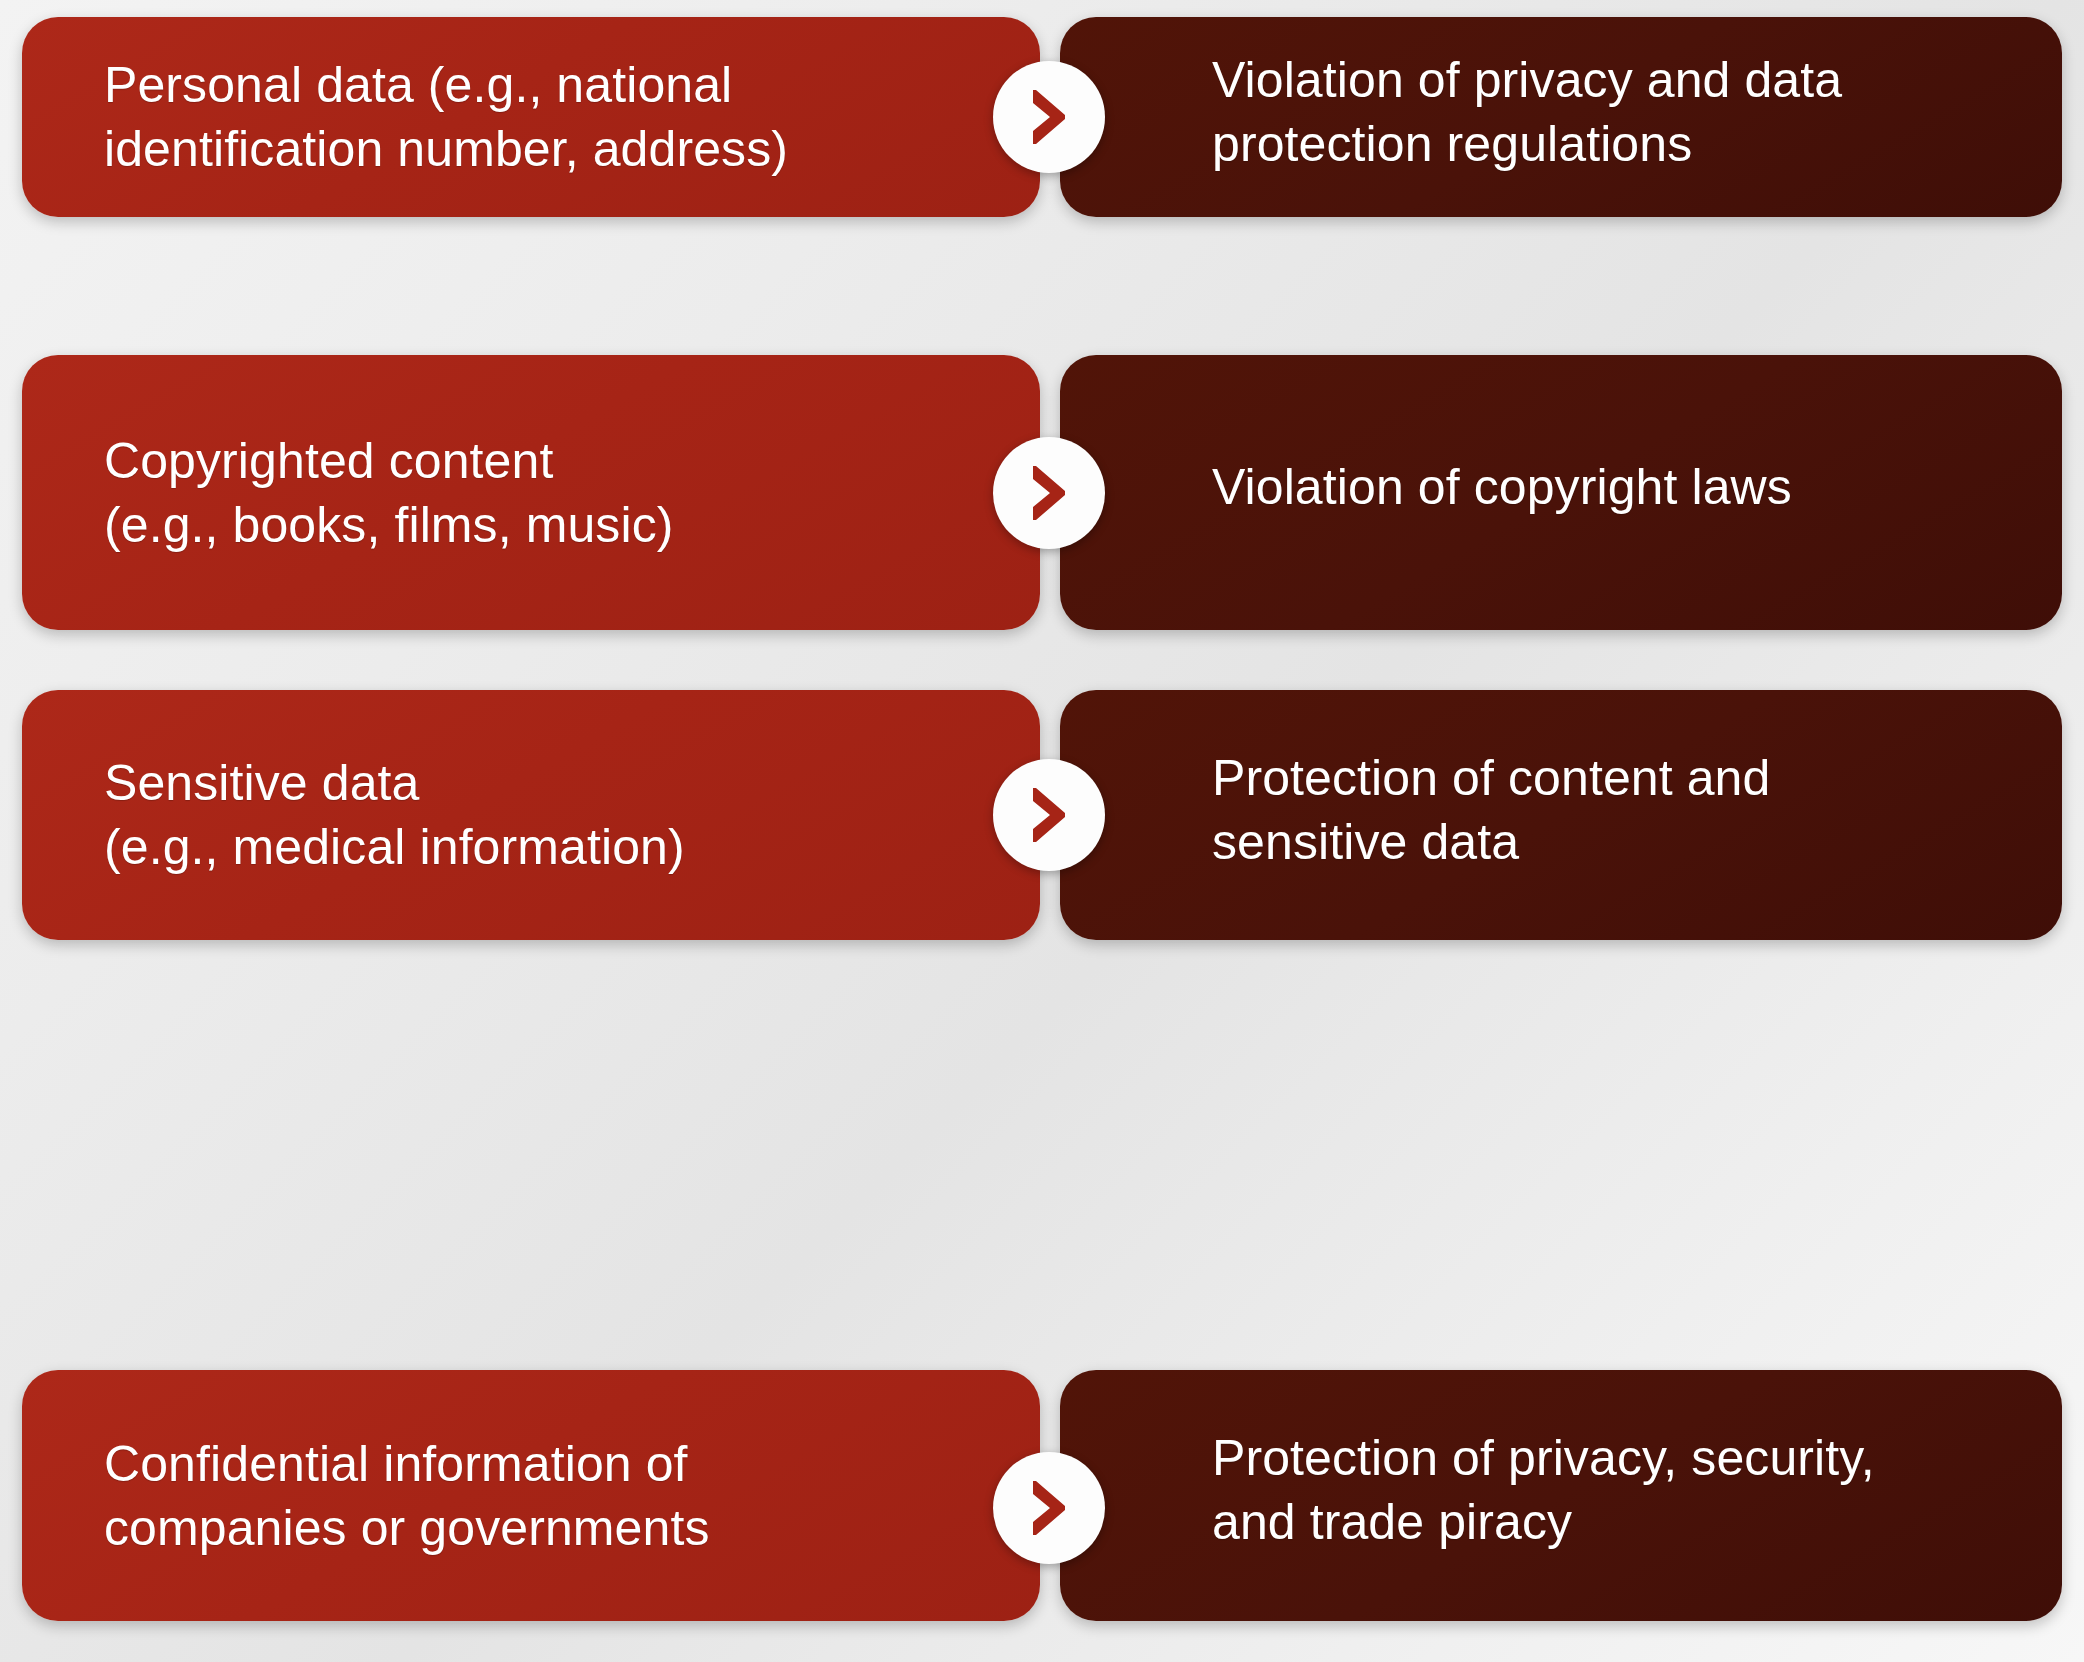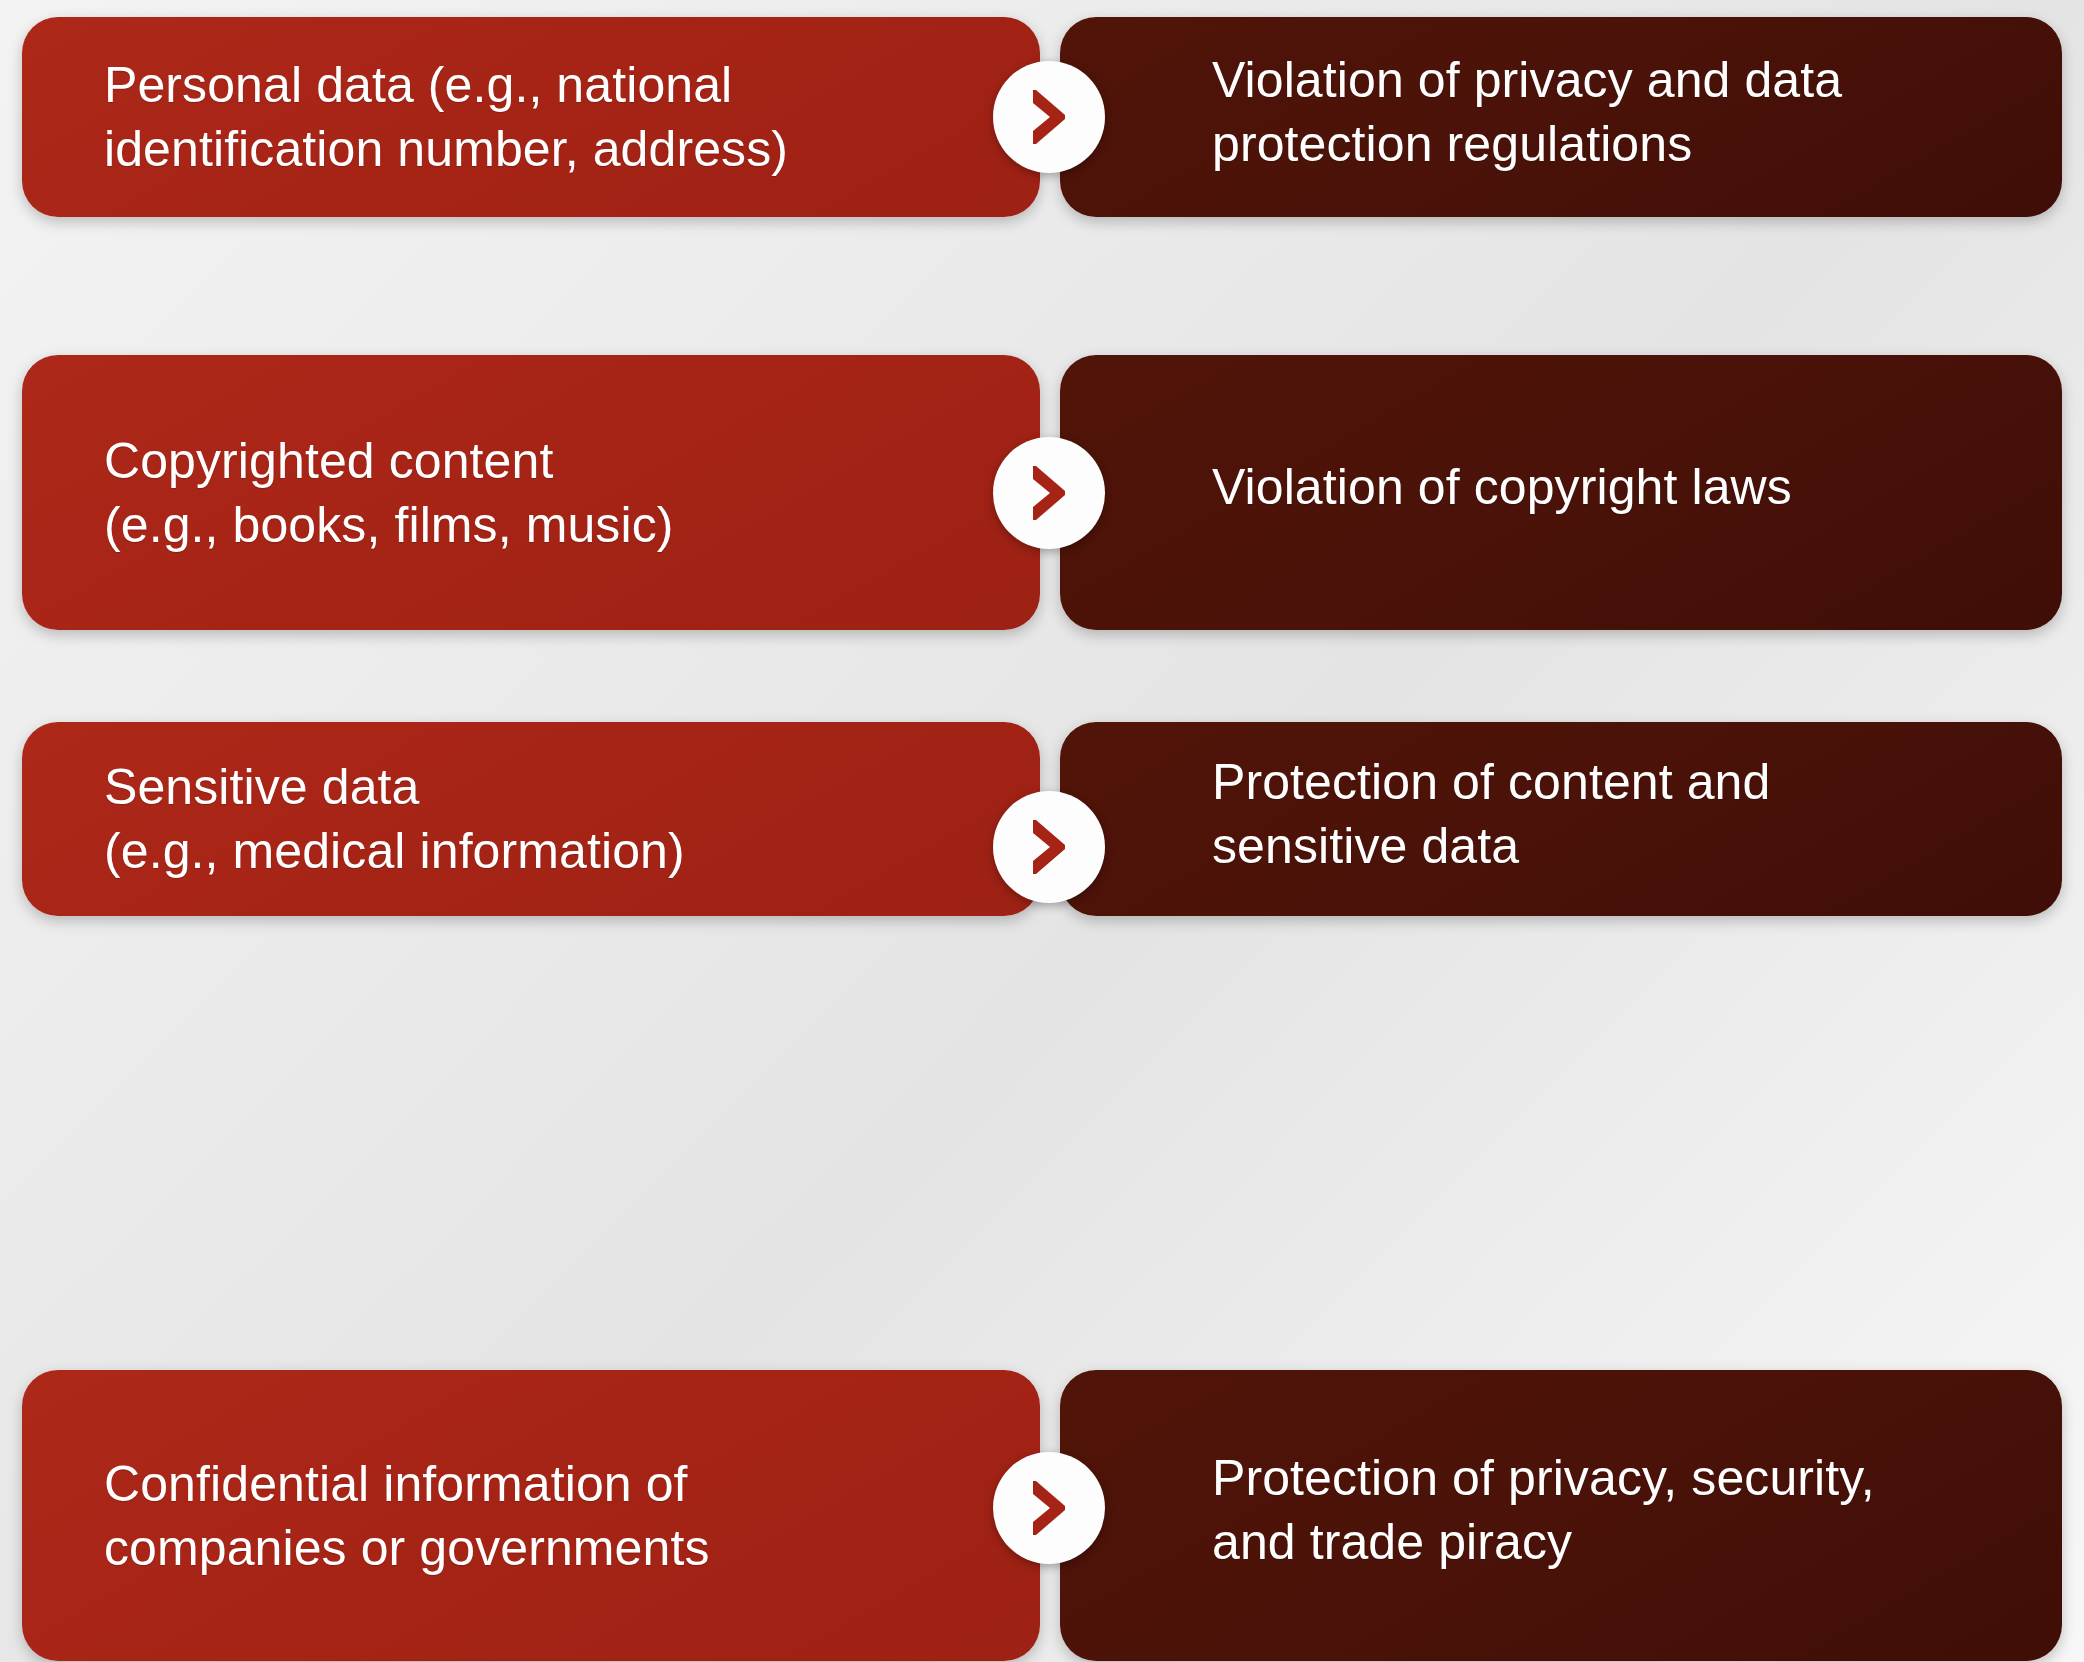--- a/index.html
+++ b/index.html
@@ -122,38 +122,38 @@
     <div class="chevron-badge" style="top:82px;">
       <svg viewBox="0 0 48 58" xmlns="http://www.w3.org/2000/svg" aria-hidden="true">
         <path d="M8 2 L11 2 L40 27 L40 31 L11 56 L8 56 L8 43 L25 29 L8 15 Z" fill="#a62416"></path>
       </svg>
     </div>
     <div class="effect-card">
       <div class="card-text">Violation of copyright laws</div>
     </div>
   </div>
 
-  <div class="row" style="top:722px; height:194px;">
+  <div class="row" style="top:690px; height:250px;">
     <div class="cause-card">
       <div class="card-text">Sensitive data
 (e.g., medical information)</div>
     </div>
     <div class="chevron-badge" style="top:69px;">
       <svg viewBox="0 0 48 58" xmlns="http://www.w3.org/2000/svg" aria-hidden="true">
         <path d="M8 2 L11 2 L40 27 L40 31 L11 56 L8 56 L8 43 L25 29 L8 15 Z" fill="#a62416"></path>
       </svg>
     </div>
     <div class="effect-card">
       <div class="card-text">Protection of content and
 sensitive data</div>
     </div>
   </div>
 
 
-  <div class="row" style="top:1370px; height:291px;">
+  <div class="row" style="top:1370px; height:251px;">
     <div class="cause-card">
       <div class="card-text">Confidential information of
 companies or governments</div>
     </div>
     <div class="chevron-badge" style="top:82px;">
       <svg viewBox="0 0 48 58" xmlns="http://www.w3.org/2000/svg" aria-hidden="true">
         <path d="M8 2 L11 2 L40 27 L40 31 L11 56 L8 56 L8 43 L25 29 L8 15 Z" fill="#a62416"></path>
       </svg>
     </div>
     <div class="effect-card">

